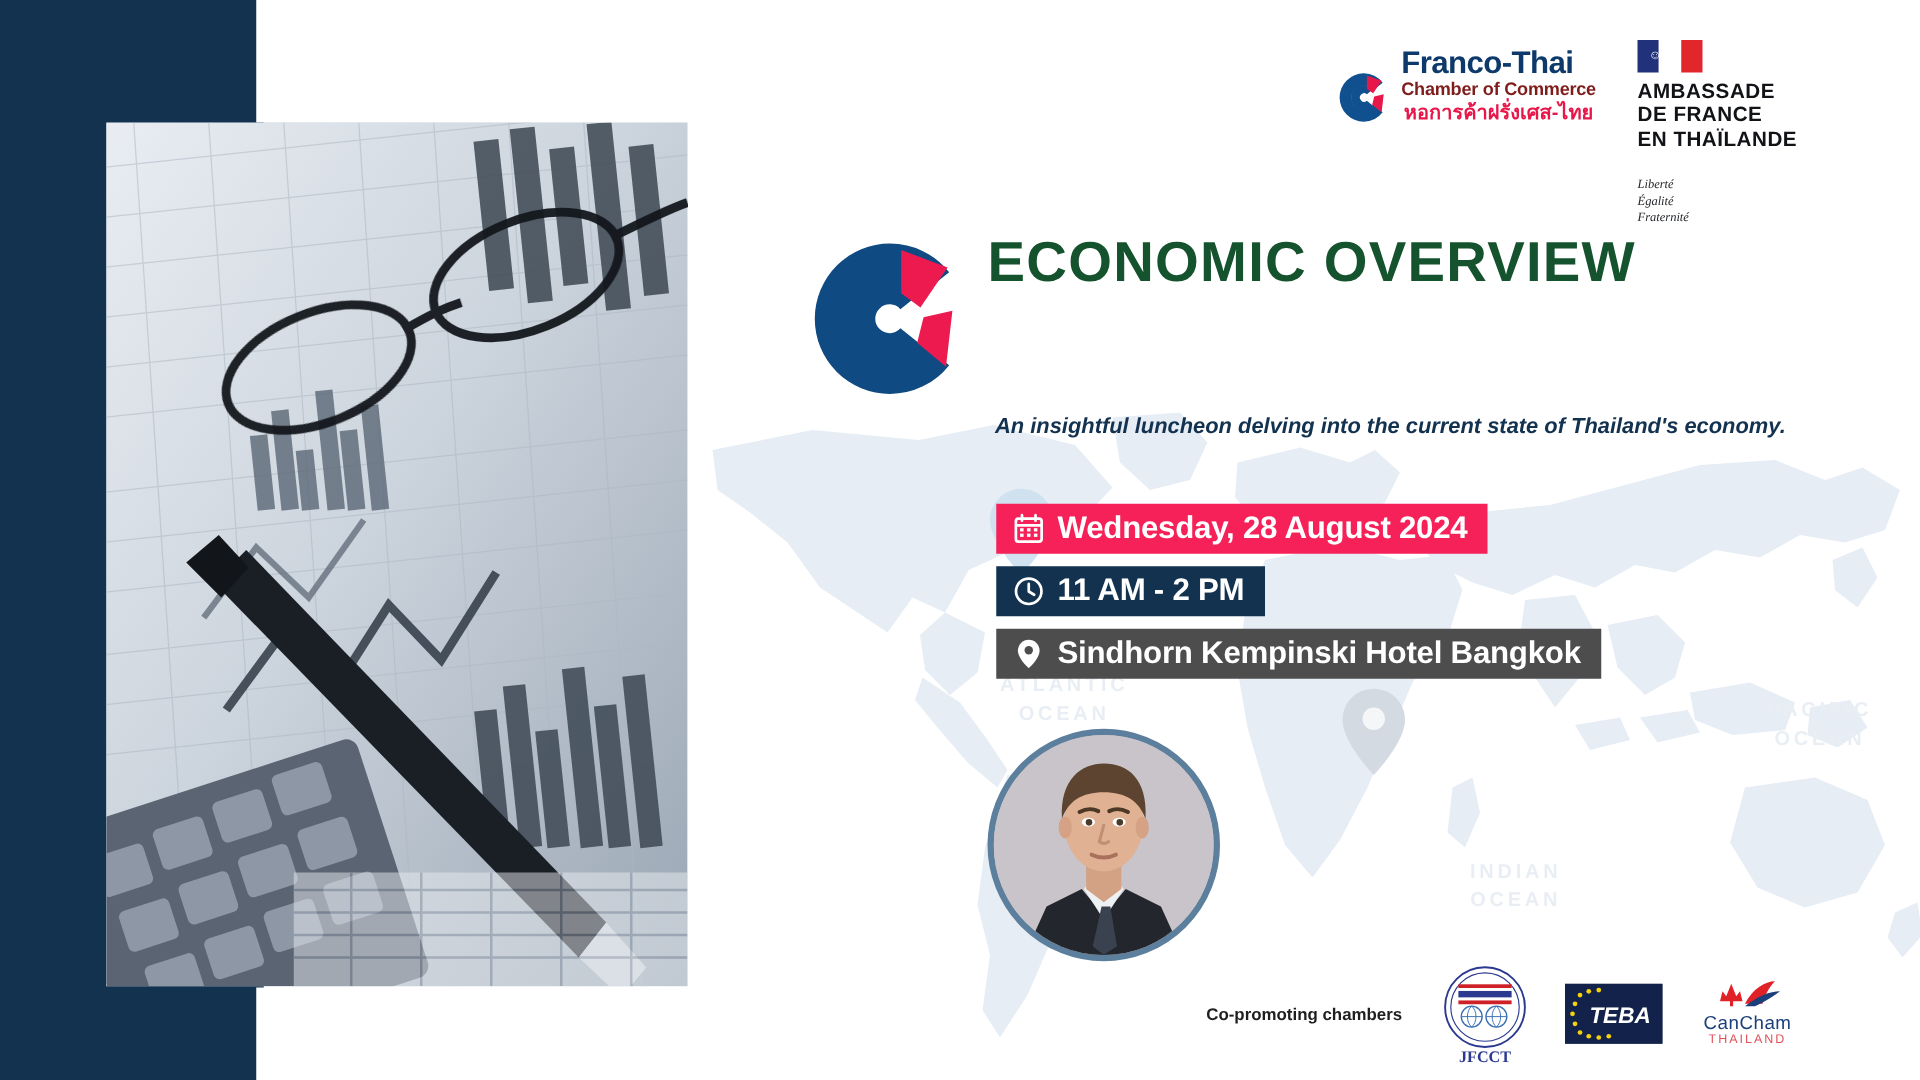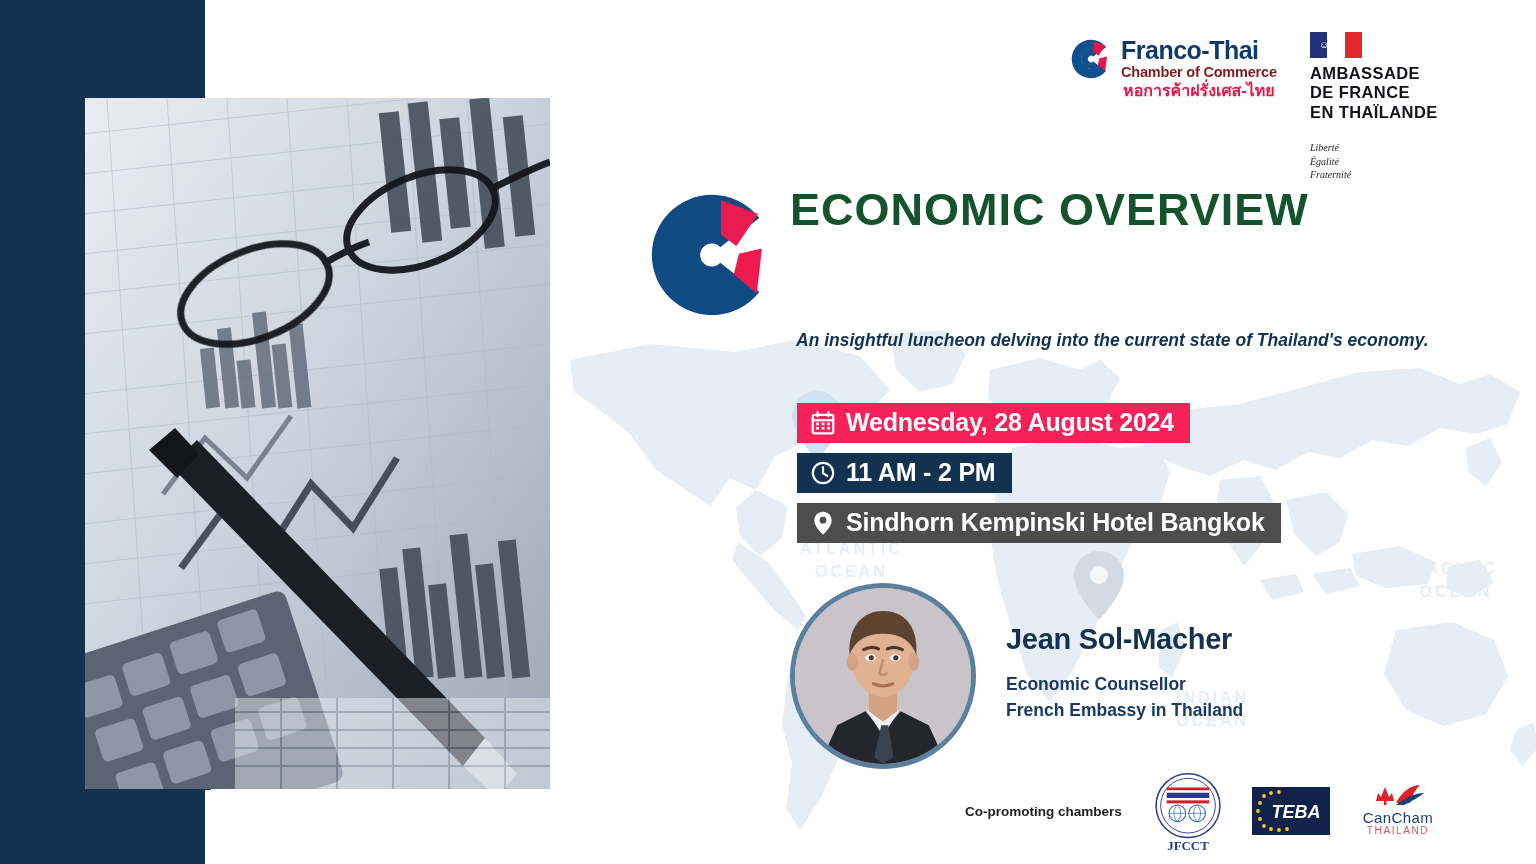--- a/index.html
+++ b/index.html
@@ -82,21 +82,21 @@
   .header-logos {
     position: absolute;
     left: 1060px; top: 30px;
     width: 420px;
     height: 120px;
   }
   .ftcc-header {
     position: absolute;
     left: 10px; top: 8px;
     display: flex;
-    align-items: flex-start;
+    align-items: flex-end;
     gap: 9px;
   }
   .ftcc-header-mark { width: 42px; height: 42px; flex: none; }
   .ftcc-header-text { line-height: 1; }
   .ftcc-name {
     font-size: 25px;
     font-weight: 700;
     color: #0e3a6b;
     letter-spacing: -0.5px;
     white-space: nowrap;
@@ -591,27 +591,20 @@
         <ellipse cx="43" cy="39.6" rx="3" ry="2" fill="#ffffff"></ellipse>
         <ellipse cx="57" cy="39.6" rx="3" ry="2" fill="#ffffff"></ellipse>
         <circle cx="43.3" cy="39.7" r="1.5" fill="#4a3a28"></circle>
         <circle cx="57.3" cy="39.7" r="1.5" fill="#4a3a28"></circle>
 
         <path d="M50 41 L48 48.5 Q50 50 52.2 48.5" stroke="#c28f72" stroke-width="1.4" fill="none" stroke-linecap="round"></path>
 
         <path d="M44.5 54.4 Q50 57 55.5 54.4" stroke="#a9705c" stroke-width="1.8" fill="none" stroke-linecap="round"></path>
       </svg>
     </div>
-    <div class="speaker-info">
-      <div class="speaker-name">Jean Sol-Macher</div>
-      <div class="speaker-role">
-        <div>Economic Counsellor</div>
-        <div>French Embassy in Thailand</div>
-      </div>
-    </div>
   </div>
 
   <div class="copro">
     <div class="copro-label">Co-promoting chambers</div>
     <div class="copro-logos">
 
       <svg class="jfcct" viewBox="0 0 100 110" xmlns="http://www.w3.org/2000/svg">
         <circle cx="50" cy="48" r="42" fill="#ffffff" stroke="#2b3a90" stroke-width="2"></circle>
         <circle cx="50" cy="48" r="36" fill="#ffffff" stroke="#2b3a90" stroke-width="1.2"></circle>
 

